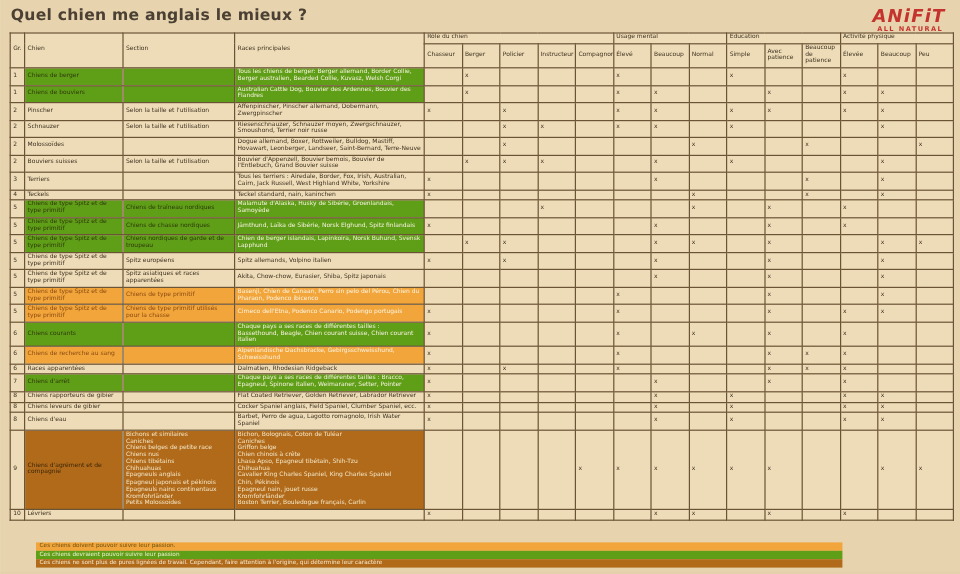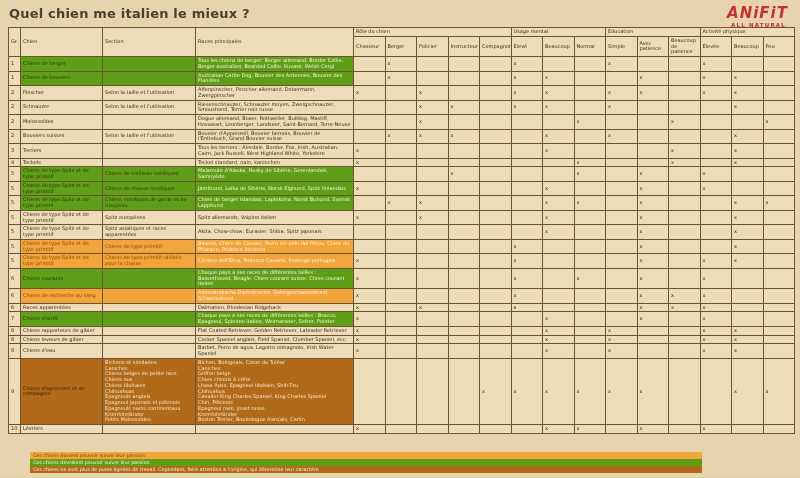--- a/index.html
+++ b/index.html
@@ -59,21 +59,21 @@
     height:7px;font-size:4.8px;line-height:7px;padding-left:3px;
     white-space:nowrap;overflow:hidden;
   }
   .bar-orange{ background:#f2a53a;color:#6b5212; }
   .bar-green{ background:#5f9e17;color:#eef3d6; }
   .bar-brown{ background:#b06a1a;color:#f5ead0; }
 </style>
 </head>
 <body>
 
-<div class="page-title">Quel chien me italien le mieux ?</div>
+<div class="page-title">Quel chien me anglais le mieux ?</div>
 
 <div class="logo">
   <div class="brand">ANiFiT</div>
   <div class="tagline">ALL NATURAL</div>
 </div>
 
 <table class="matrix">
   <colgroup>
     <col style="width:12px">
       <col style="width:82px">

